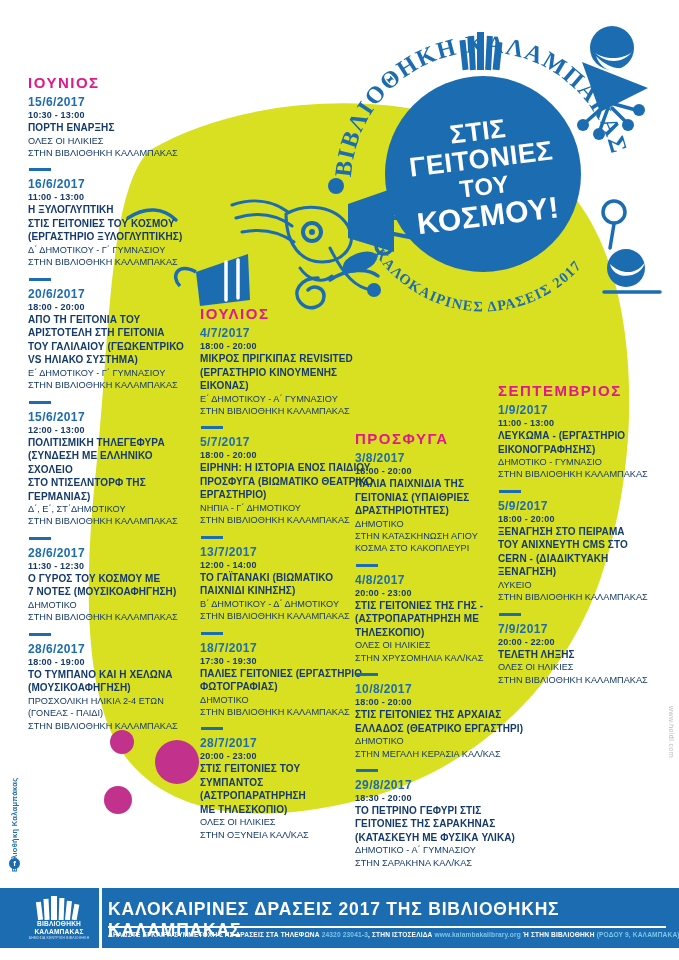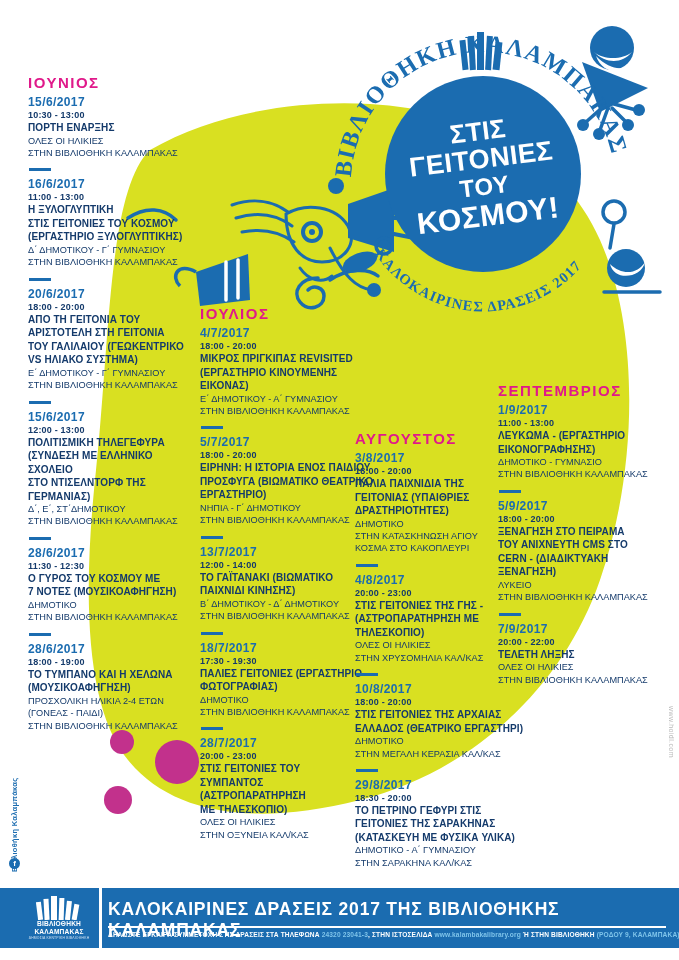--- a/index.html
+++ b/index.html
@@ -323,21 +323,21 @@
         <div class="ev-time">20:00 - 23:00</div>
         <div class="ev-title">ΣΤΙΣ ΓΕΙΤΟΝΙΕΣ ΤΟΥ</div>
         <div class="ev-title">ΣΥΜΠΑΝΤΟΣ</div>
         <div class="ev-title">(ΑΣΤΡΟΠΑΡΑΤΗΡΗΣΗ</div>
         <div class="ev-title">ΜΕ ΤΗΛΕΣΚΟΠΙΟ)</div>
         <div class="ev-aud">ΟΛΕΣ ΟΙ ΗΛΙΚΙΕΣ</div>
         <div class="ev-place">ΣΤΗΝ ΟΞΥΝΕΙΑ ΚΑΛ/ΚΑΣ</div>
       </div>
     </div>
   <div class="col col-aug">
-      <div class="month">ΑΥΓΟΥΣΤΟΣ</div>
+      <div class="month">ΠΡΟΣΦΥΓΑ</div>
       <div class="event">
         <div class="ev-date">3/8/2017</div>
         <div class="ev-time">18:00 - 20:00</div>
         <div class="ev-title">ΠΑΛΙΑ ΠΑΙΧΝΙΔΙΑ ΤΗΣ</div>
         <div class="ev-title">ΓΕΙΤΟΝΙΑΣ (ΥΠΑΙΘΡΙΕΣ</div>
         <div class="ev-title">ΔΡΑΣΤΗΡΙΟΤΗΤΕΣ)</div>
         <div class="ev-aud">ΔΗΜΟΤΙΚΟ</div>
         <div class="ev-place">ΣΤΗΝ ΚΑΤΑΣΚΗΝΩΣΗ ΑΓΙΟΥ</div>
         <div class="ev-place">ΚΟΣΜΑ ΣΤΟ ΚΑΚΟΠΛΕΥΡΙ</div>
       </div>

